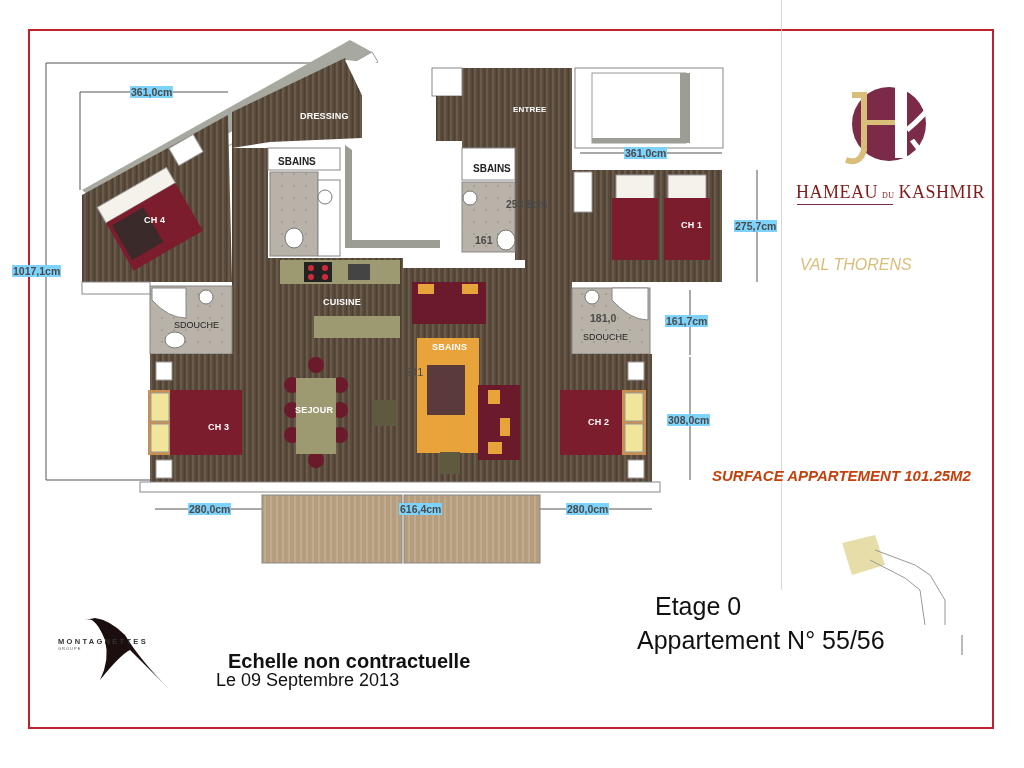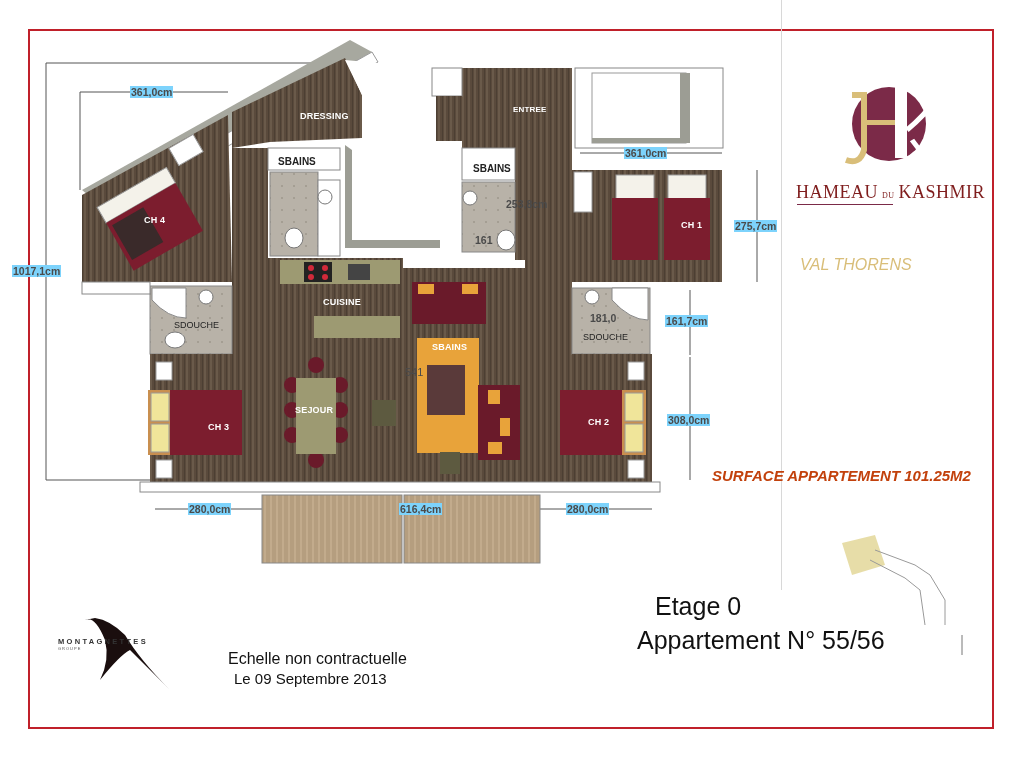--- a/index.html
+++ b/index.html
@@ -12,22 +12,22 @@
   .dim { position:absolute; color:#4a4a4a; font-size:10.5px; font-weight:bold; white-space:nowrap; background:#7dd3fc; padding:0 1px; }
   .dim.nobg { background:transparent; }
   .logo-title { position:absolute; left:796px; top:182px; font-family:"Liberation Serif", serif; color:#7f1d1d; white-space:nowrap; }
   .logo-title .big { font-size:18px; letter-spacing:0.5px; }
   .logo-title .small { font-size:8px; letter-spacing:0.5px; }
   .logo-underline { position:absolute; left:797px; top:204px; width:96px; height:1px; background:#7b2a48; }
   .val { position:absolute; left:800px; top:256px; font-size:16px; font-style:italic; color:#d9be79; white-space:nowrap; }
   .surface { position:absolute; left:712px; top:467px; font-size:15px; font-weight:bold; font-style:italic; color:#c2410c; white-space:nowrap; }
   .etage { position:absolute; left:655px; top:592px; font-size:25px; color:#111; white-space:nowrap; }
   .appart { position:absolute; left:637px; top:626px; font-size:25px; color:#111; white-space:nowrap; }
-  .echelle { position:absolute; left:228px; top:650px; font-size:16px; color:#111; white-space:nowrap; }
-  .date { position:absolute; left:234px; top:670px; font-size:15px; color:#111; white-space:nowrap; }
+  .echelle { position:absolute; left:228px; top:650px; font-size:20px; color:#111; white-space:nowrap;font-weight:bold; }
+  .date { position:absolute; left:216px; top:670px; font-size:18px; color:#111; white-space:nowrap; }
   .mont-text { position:absolute; left:58px; top:637px; font-size:7.5px; letter-spacing:2.3px; color:#333; font-weight:bold; white-space:nowrap; }
   .mont-sub { position:absolute; left:58px; top:646px; font-size:4px; letter-spacing:1px; color:#555; white-space:nowrap; }
 </style>
 </head>
 <body>
 
 <div class="frame"></div>
 <div class="vsep"></div>
 
 <svg class="plan" width="1024" height="768">

